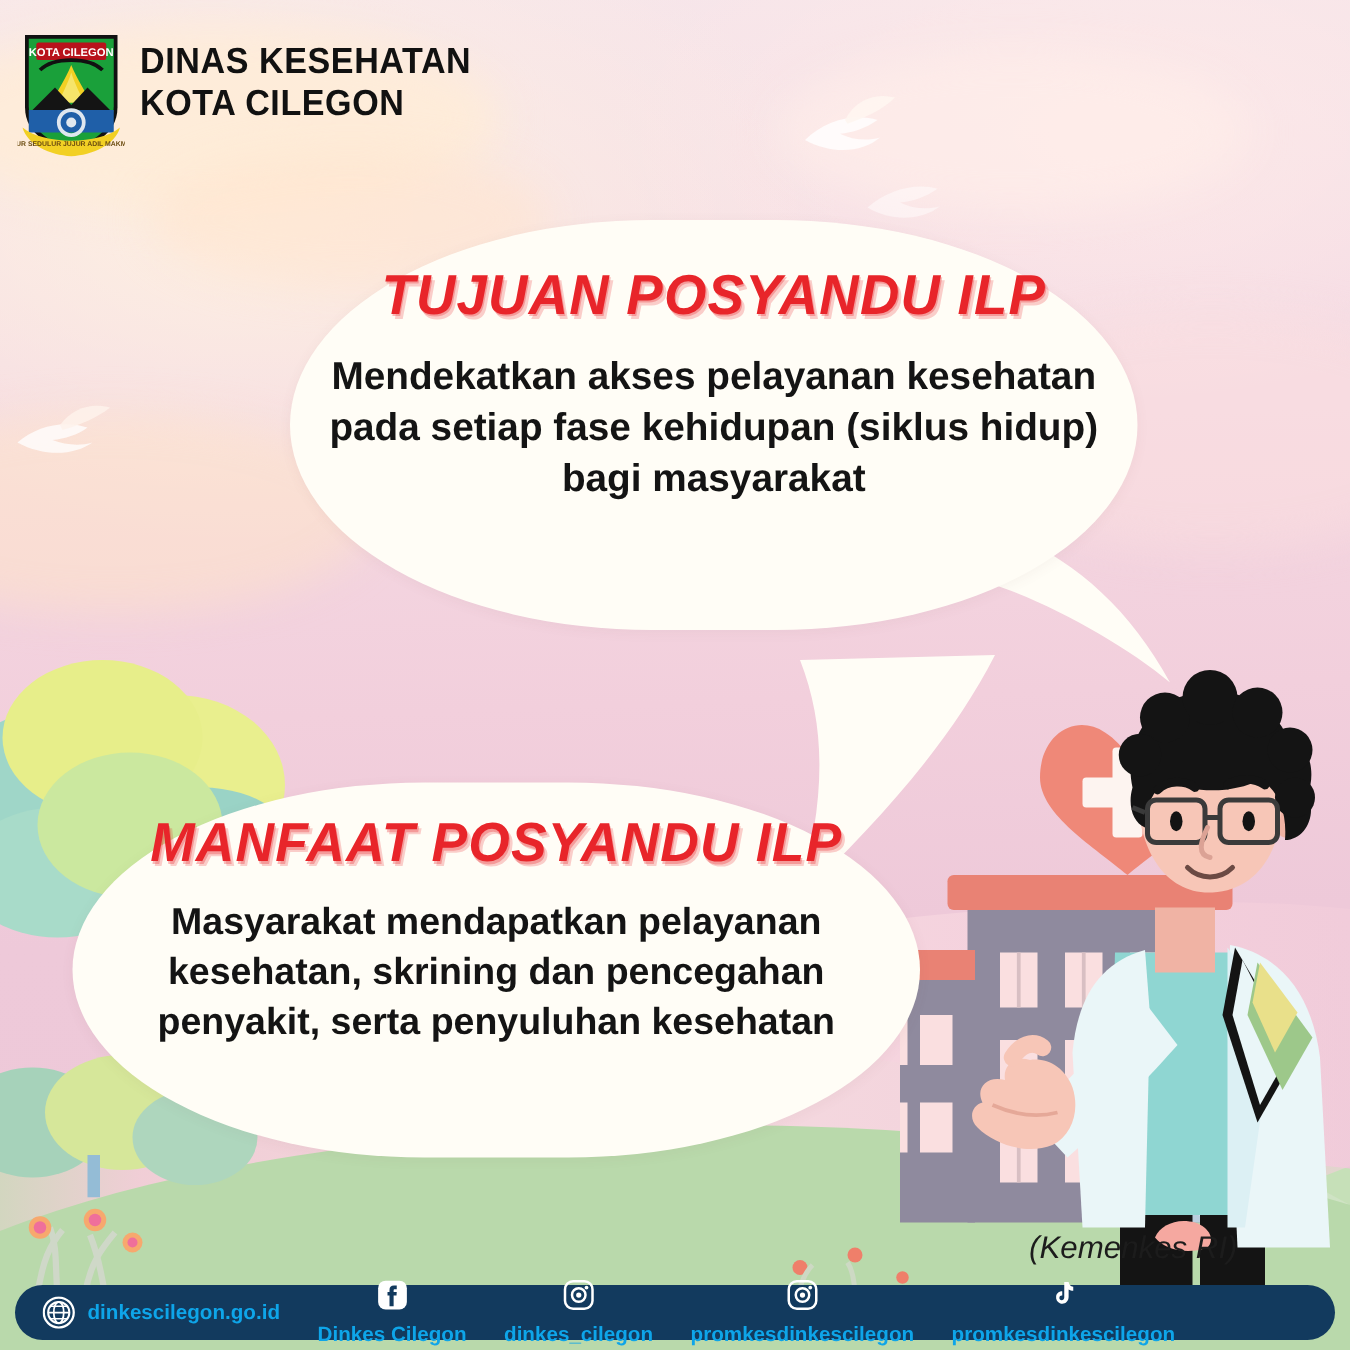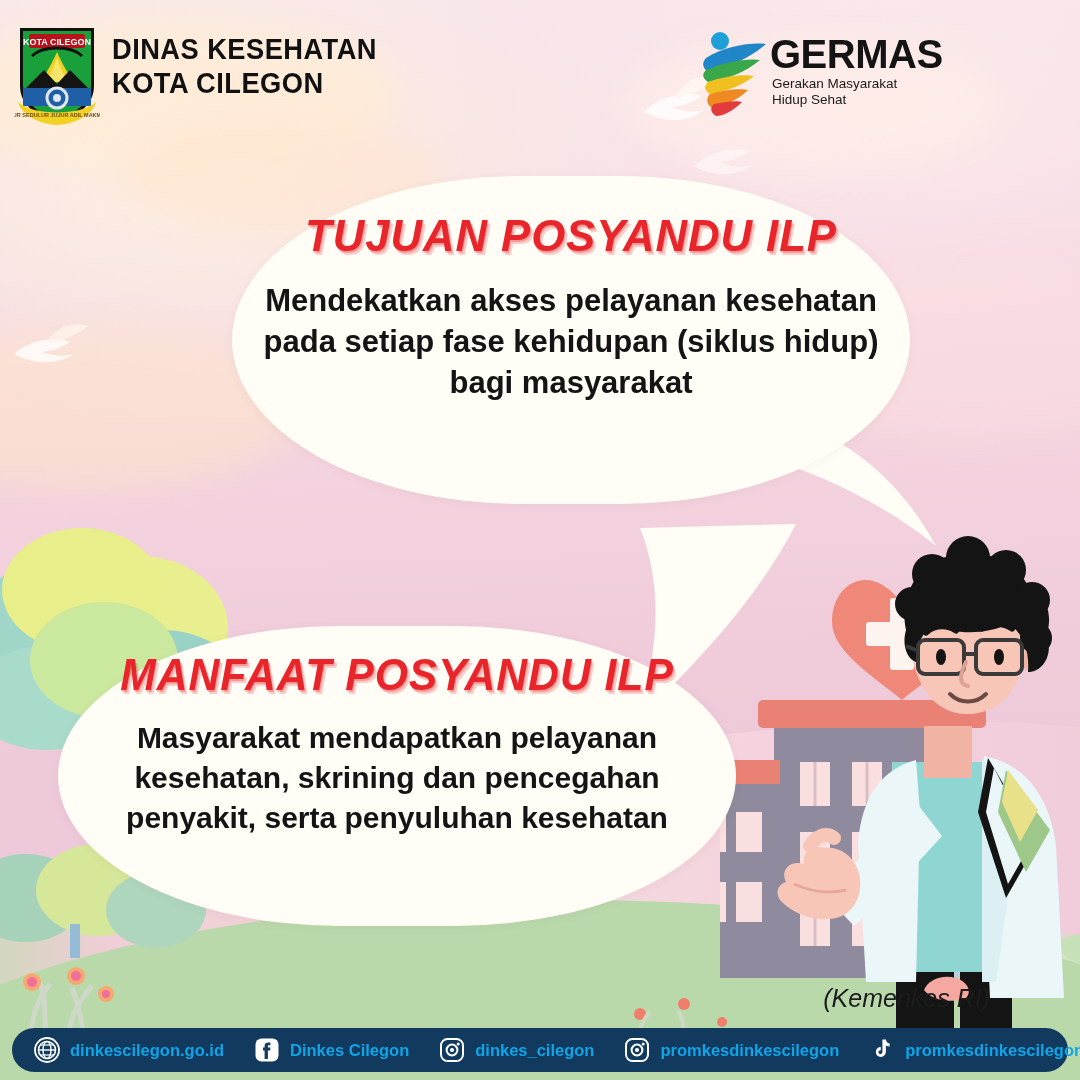--- a/index.html
+++ b/index.html
@@ -85,21 +85,21 @@
 
   
   .scene{position:absolute;right:0;bottom:48px;width:360px;height:520px;}
 
   
   .footer{position:absolute;left:12px;bottom:8px;width:1056px;height:44px;
     background:#123a5e;border-radius:24px;display:flex;align-items:center;
     padding:0 22px;box-sizing:border-box;gap:0px;}
   .fitem{display:flex;align-items:center;gap:10px;color:#0ea5e9;
     font-size:16.5px;font-weight:bold;white-space:nowrap;}
-  .fitem + .fitem{margin-left:30px;}
+  .fitem + .fitem{margin-left:30px;flex-direction:column;}
   .ficon{width:26px;height:26px;flex:0 0 26px;display:flex;align-items:center;justify-content:center;}
 </style>
 </head>
 <body>
 
 <div id="stage">
 
   <div class="sky"></div>
   <div class="cloudband c1"></div>
   <div class="cloudband c2"></div>
@@ -280,35 +280,20 @@
       <circle cx="43" cy="76" r="4" fill="#dfe7ef"></circle>
       <path d="M4 80 C20 94 66 94 82 80 C78 94 60 102 43 103 C26 102 8 94 4 80 Z" fill="#f2d024"></path>
       <text x="43" y="95" font-family="Liberation Sans, sans-serif" font-size="5.5" font-weight="bold" fill="#6b4c10" text-anchor="middle">AKUR SEDULUR JUJUR ADIL MAKMUR</text>
     </svg>
 
     <div class="hdr-title">
       <div>DINAS KESEHATAN</div>
       <div>KOTA CILEGON</div>
     </div>
 
-    <div class="germas">
-      <svg style="position:absolute;left:0;top:2px;" width="70" height="88" viewBox="0 0 70 88">
-        <circle cx="22" cy="13" r="9" fill="#1f9fd8"></circle>
-        <path d="M8 30 C26 18 54 14 68 16 C52 30 30 40 10 44 C4 40 4 34 8 30 Z" fill="#2186c8"></path>
-        <path d="M8 42 C26 34 50 30 62 32 C48 44 28 52 10 54 C4 50 4 46 8 42 Z" fill="#3aa84a"></path>
-        <path d="M10 54 C26 48 46 46 56 48 C44 58 26 64 12 66 C6 62 6 58 10 54 Z" fill="#f0c020"></path>
-        <path d="M12 66 C26 62 42 60 50 62 C40 72 26 78 14 80 C8 76 8 70 12 66 Z" fill="#ef8a22"></path>
-        <path d="M16 76 C26 74 38 72 44 74 C36 82 26 88 18 88 C12 84 12 80 16 76 Z" fill="#e23b3b"></path>
-      </svg>
-      <div class="germas-word">GERMAS</div>
-      <div class="germas-sub">
-        <div>Gerakan Masyarakat</div>
-        <div>Hidup Sehat</div>
-      </div>
-    </div>
   </div>
 
   <div class="tail tail1"></div>
   <div class="tail tail2"></div>
 
   <div class="bubble b2">
     <div class="b-title">MANFAAT POSYANDU ILP</div>
     <div class="b-body">Masyarakat mendapatkan pelayanan kesehatan, skrining dan pencegahan penyakit, serta penyuluhan kesehatan</div>
   </div>
 

